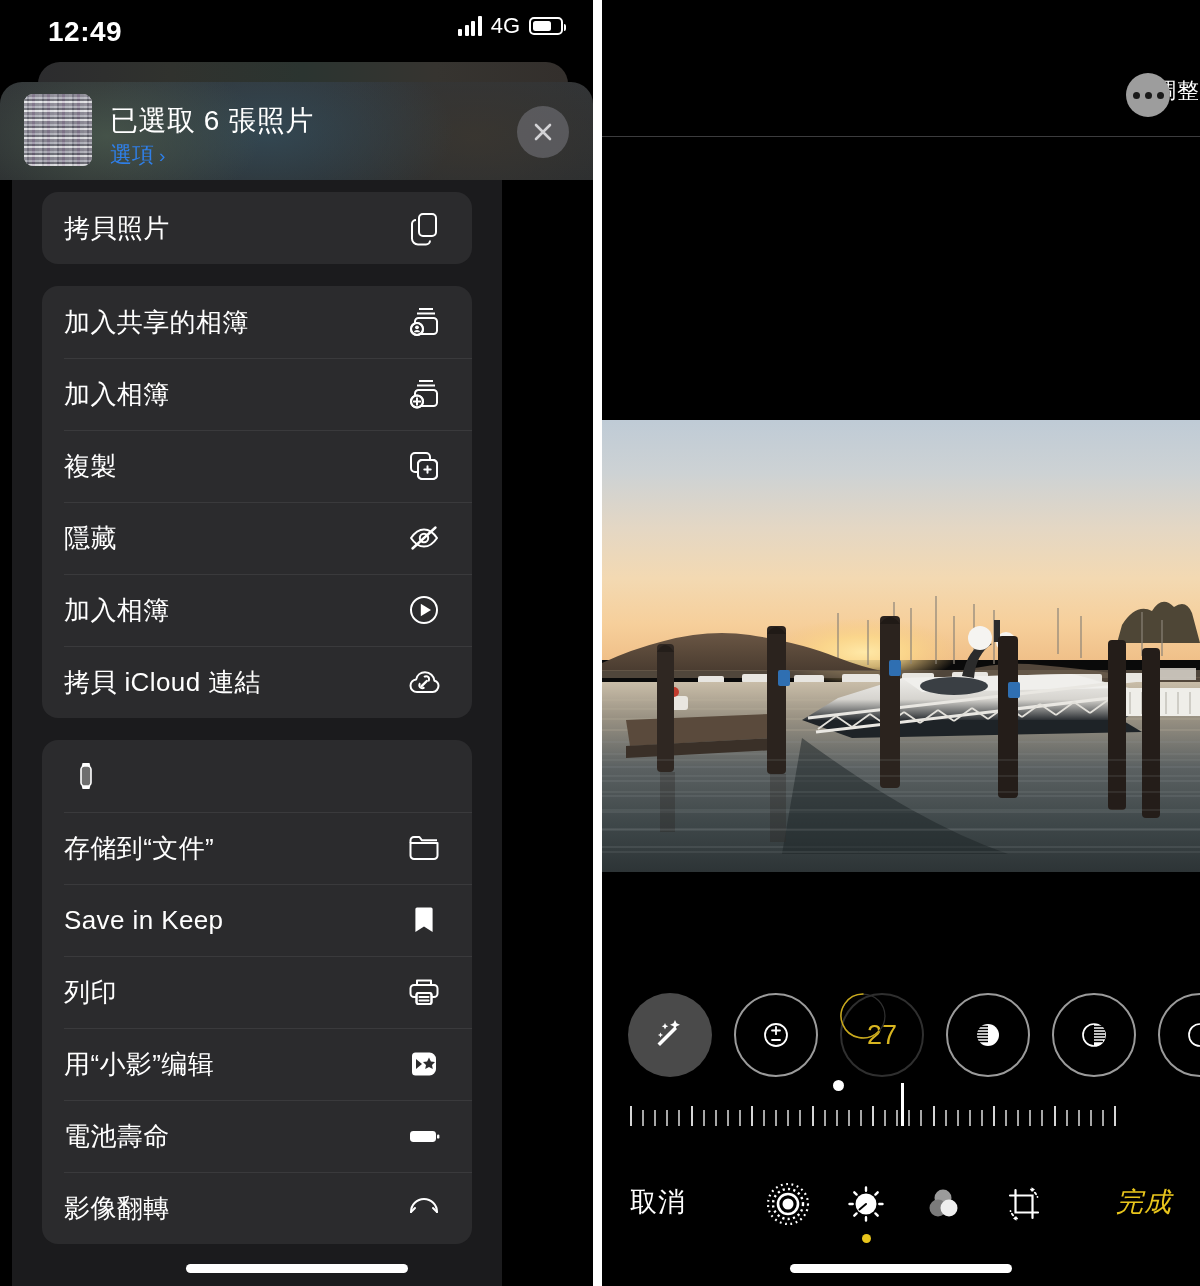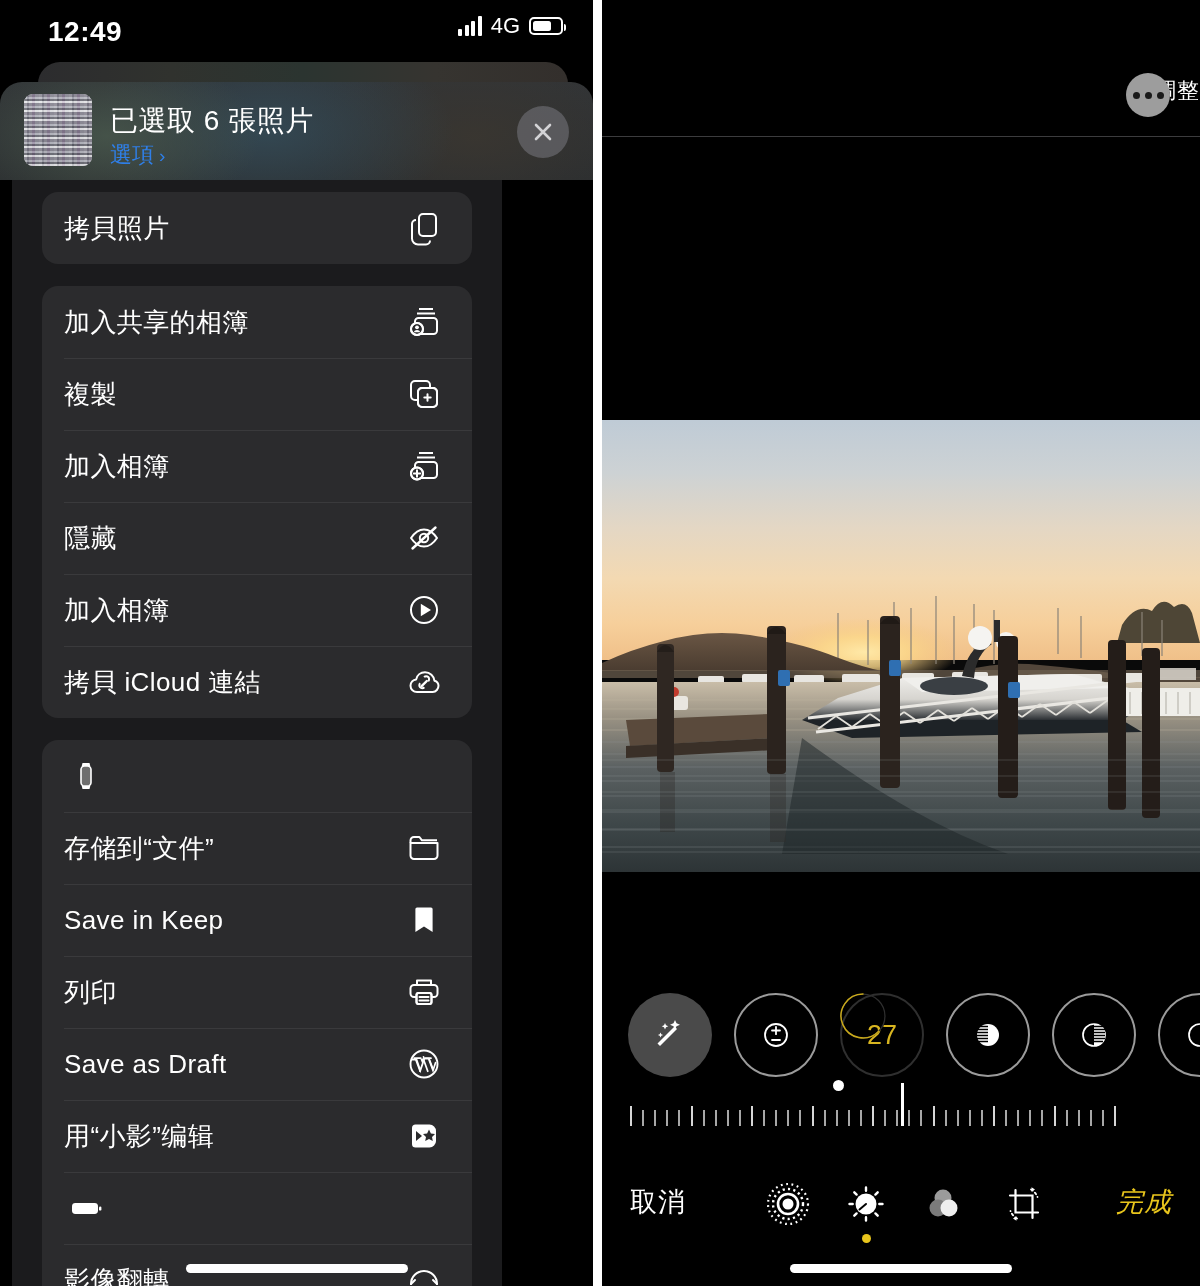--- a/index.html
+++ b/index.html
@@ -162,44 +162,44 @@
                 <path d="M11 9.5h18"></path>
                 <rect x="9" y="14" width="22" height="16" rx="3.5"></rect>
               <circle cx="11" cy="25" r="6" fill="#2b2b2d"></circle>
                 <circle cx="11" cy="25" r="6"></circle>
                 <circle cx="11" cy="23.3" r="1.9" fill="#fff" stroke="none"></circle>
                 <path d="M7.6 28.2a3.8 3.8 0 0 1 6.8 0" fill="#fff" stroke="none"></path>
             </svg>
           </span>
         </div>
         <div class="row">
-          <span class="label">複製</span>
-          <span class="ico">
-            <svg viewBox="0 0 36 36" fill="none" stroke="#fff" stroke-width="2" stroke-linejoin="round">
-              <rect x="5" y="5" width="19" height="19" rx="4"></rect>
-                <rect x="12" y="12" width="19" height="19" rx="4" fill="#2b2b2d"></rect>
-                <rect x="12" y="12" width="19" height="19" rx="4"></rect>
-              <path d="M21.5 18.3v6.4M18.3 21.5h6.4" stroke-linecap="round"></path>
-            </svg>
-          </span>
-        </div>
-        <div class="row">
           <span class="label">加入相簿</span>
           <span class="ico">
             <svg viewBox="0 0 36 36" fill="none" stroke="#fff" stroke-width="2" stroke-linejoin="round">
               <path d="M13 5h14"></path>
                 <path d="M11 9.5h18"></path>
                 <rect x="9" y="14" width="22" height="16" rx="3.5"></rect>
               <circle cx="11" cy="25.5" r="6" fill="#2b2b2d"></circle>
                 <circle cx="11" cy="25.5" r="6"></circle>
                 <path d="M11 22.3v6.4M7.8 25.5h6.4" stroke-linecap="round"></path>
             </svg>
           </span>
         </div>
         <div class="row">
+          <span class="label">複製</span>
+          <span class="ico">
+            <svg viewBox="0 0 36 36" fill="none" stroke="#fff" stroke-width="2" stroke-linejoin="round">
+              <rect x="5" y="5" width="19" height="19" rx="4"></rect>
+                <rect x="12" y="12" width="19" height="19" rx="4" fill="#2b2b2d"></rect>
+                <rect x="12" y="12" width="19" height="19" rx="4"></rect>
+              <path d="M21.5 18.3v6.4M18.3 21.5h6.4" stroke-linecap="round"></path>
+            </svg>
+          </span>
+        </div>
+        <div class="row">
           <span class="label">隱藏</span>
           <span class="ico">
             <svg viewBox="0 0 36 36" fill="none" stroke="#fff" stroke-width="2" stroke-linecap="round" stroke-linejoin="round">
               <path d="M5 18c4-6 8.3-8.6 13-8.6S27 12 31 18c-4 6-8.3 8.6-13 8.6S9 24 5 18z"></path>
                 <circle cx="18" cy="18" r="4.2"></circle>
                 <path d="M6.5 28.5 29.5 7.5" stroke-width="2.4"></path>
             </svg>
           </span>
         </div>
         <div class="row">
@@ -256,41 +256,31 @@
             <svg viewBox="0 0 36 36" fill="none" stroke="#fff" stroke-width="2" stroke-linejoin="round">
               <path d="M11 11V6.5h14V11"></path>
                 <rect x="4.5" y="11" width="27" height="12" rx="3.5"></rect>
               <rect x="10.5" y="19" width="15" height="11" rx="2" fill="#2b2b2d"></rect>
                 <rect x="10.5" y="19" width="15" height="11" rx="2"></rect>
               <path d="M13.5 23h9M13.5 26.5h9" stroke-linecap="round"></path>
             </svg>
           </span>
         </div>
         <div class="row">
-          <span class="label">Save as Draft</span>
-          <span class="ico">
-            <svg viewBox="0 0 36 36" fill="none" stroke="#fff" stroke-width="1.9">
-              <circle cx="18" cy="18" r="13.5"></circle>
-              <path d="M6.4 13.6h4.2l3.7 10.9 2.6-7.6-1.3-3.3H17m-3 11.5 4.3-12.4m0 0h4.9m-4.9 0-.8-1.9M23 13.6l4 10.8 2.6-7.8" stroke-linecap="round" stroke-width="1.7"></path>
-              <path d="M8.2 12.2h6.6m4.6 0h5.6" stroke-width="1.7" stroke-linecap="round"></path>
-              <path d="M14.3 25.8 9.3 12.3M22 25.9l-4.9-13.6M27.4 24.3l-4.5-12" stroke-width="1.7"></path>
-            </svg>
-          </span>
-        </div>
-        <div class="row">
           <span class="label">用“小影”编辑</span>
           <span class="ico">
             <svg viewBox="0 0 36 36">
               <path d="M9.5 6.5h14a6.5 6.5 0 0 1 6.5 6.5v10a6.5 6.5 0 0 1-6.5 6.5h-14A3.5 3.5 0 0 1 6 26V10a3.5 3.5 0 0 1 3.5-3.5z" fill="#fff"></path>
               <path d="M10 13l6 5-6 5z" fill="#2b2b2d"></path>
               <path d="m23 11.5 1.9 4 4.1.5-3 2.9.8 4.2-3.8-2.1-3.8 2.1.8-4.2-3-2.9 4.1-.5z" fill="#2b2b2d"></path>
             </svg>
           </span>
         </div>
         <div class="row">
+          <span class="label">電池壽命</span>
           <span class="ico">
             <svg viewBox="0 0 36 36" fill="none">
               <rect x="4" y="13" width="26" height="11" rx="3.4" fill="#fff"></rect>
                 <rect x="31" y="16.6" width="2.4" height="4" rx="1.2" fill="#fff"></rect>
             </svg>
           </span>
         </div>
         <div class="row">
           <span class="label">影像翻轉</span>
           <span class="ico">

